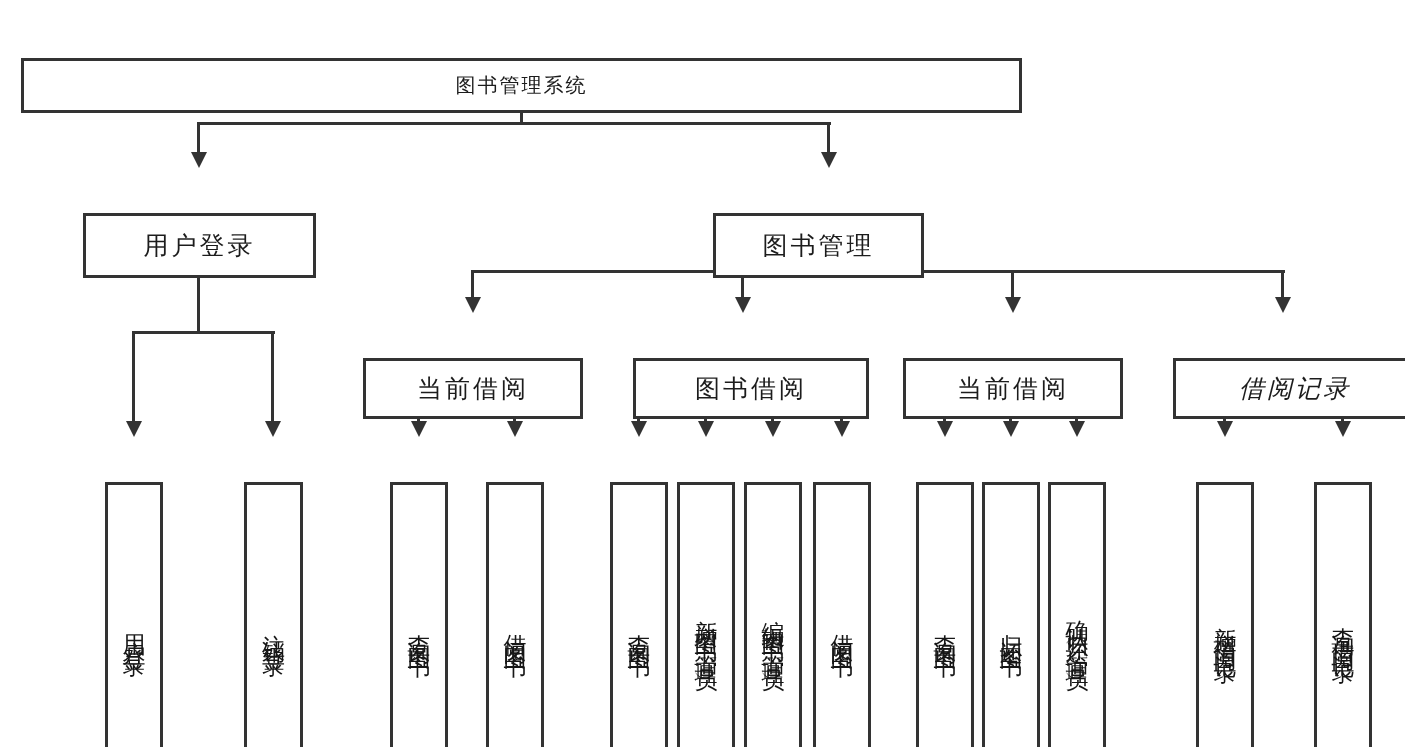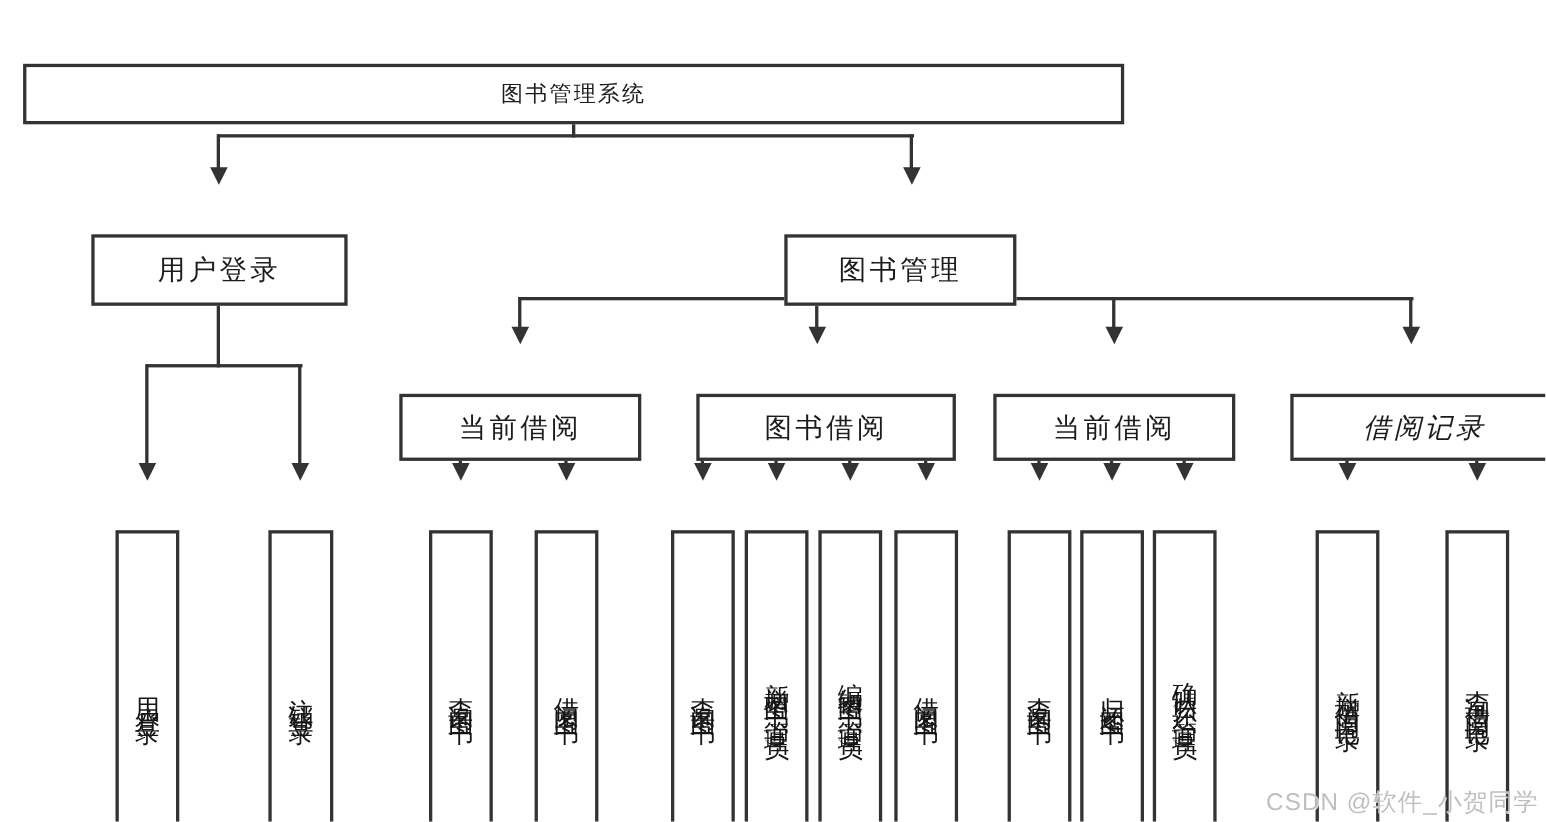--- a/index.html
+++ b/index.html
@@ -143,15 +143,14 @@
     <span>确认归还（管理员）</span>
     </div>
 
   <div class="box leaf" style="left:1196px; top:437px; width:58px; height:296px;">
     <span>新增借阅记录</span>
     </div>
   <div class="box leaf" style="left:1314px; top:437px; width:58px; height:296px;">
     <span>查询借阅记录</span>
     </div>
 
-  <div class="watermark">CSDN @软件_小贺同学</div>
 
 </div>
 
 </body></html>

